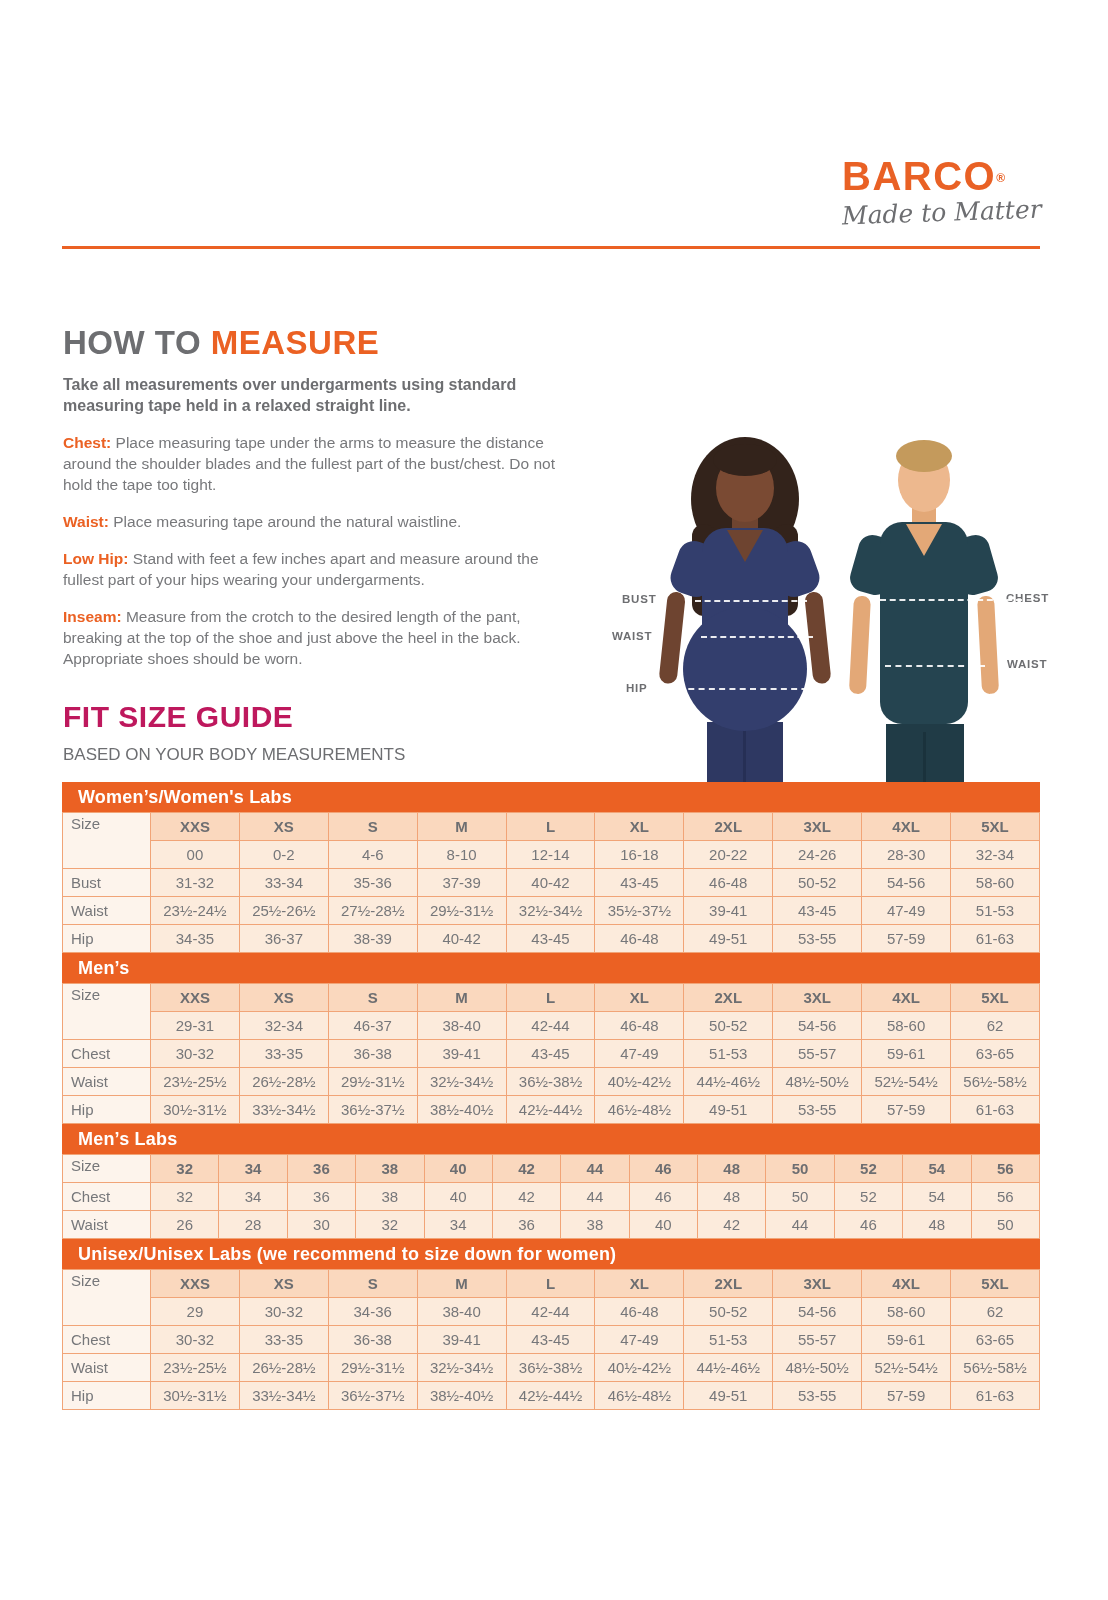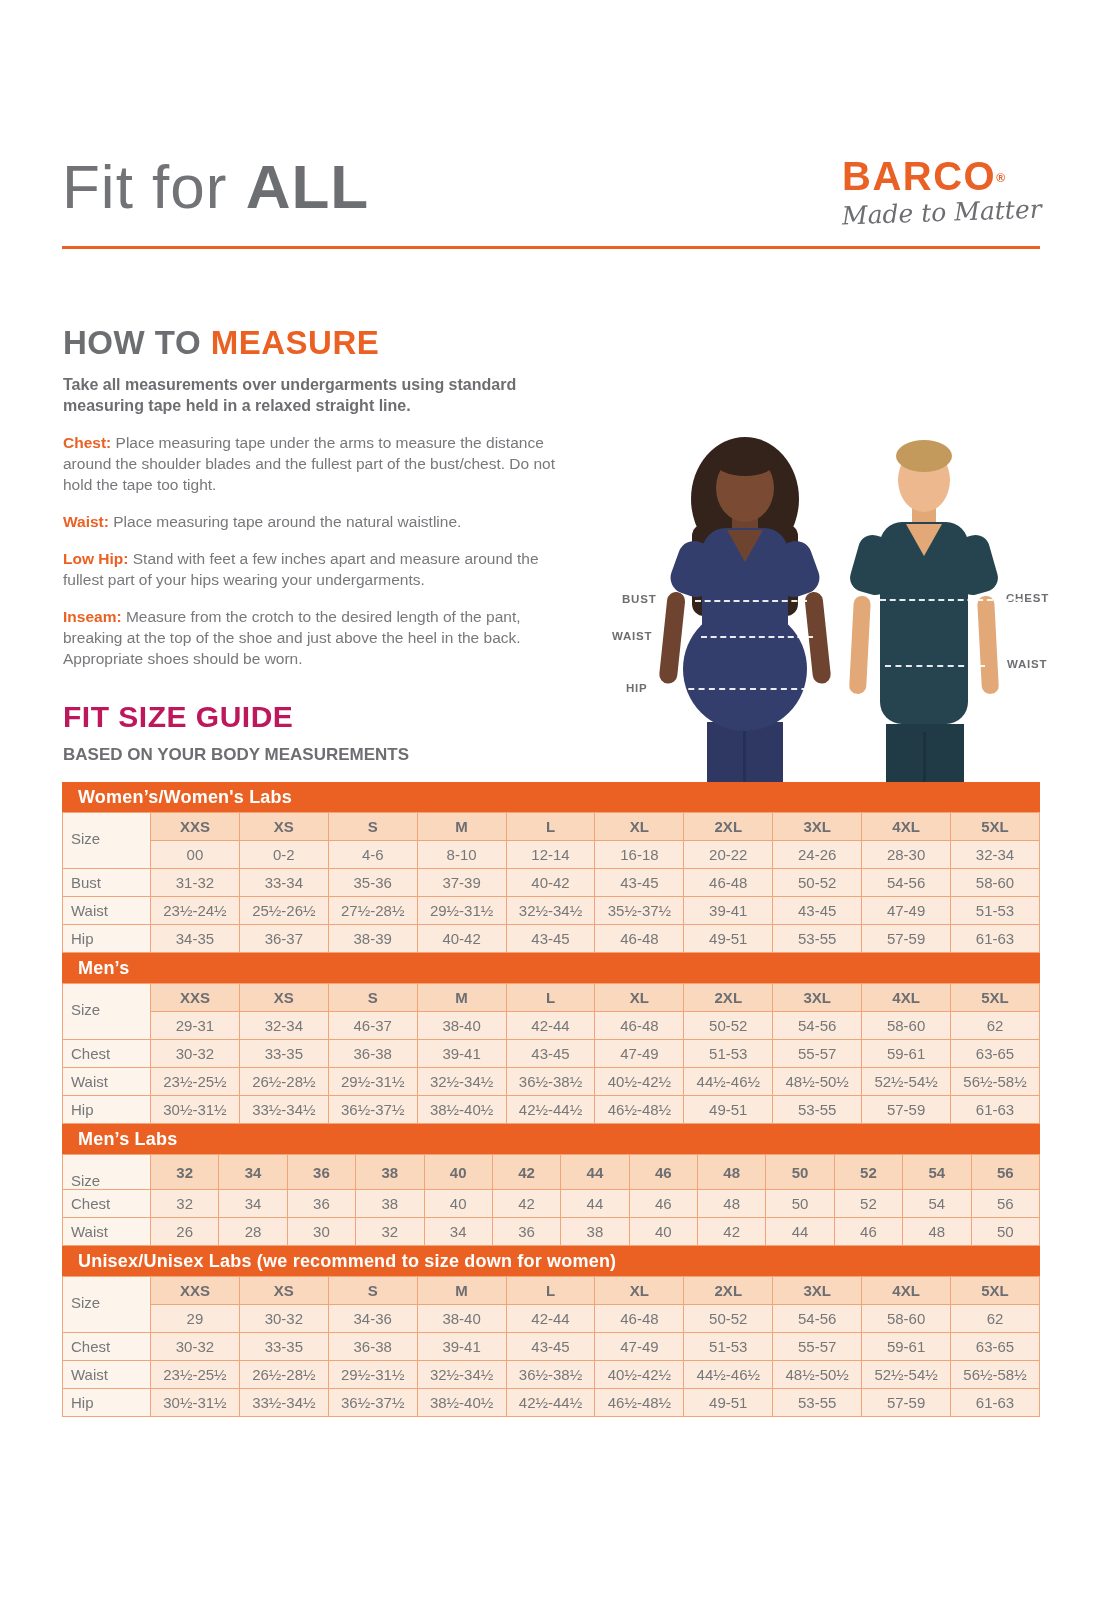--- a/index.html
+++ b/index.html
@@ -25,38 +25,35 @@
   .h2m-item { font-size:15.5px; color:#77787B; line-height:1.35; margin-bottom:13px;margin-top:16px; }
   .h2m-item .lbl { color:#EB6123; font-weight:700; }
 
   
   .models { position:absolute; left:608px; top:424px; width:492px; height:359px; }
   .fig-label { position:absolute; font-size:11.5px; font-weight:700; color:#6D6E71; letter-spacing:.8px; }
   .measure-line { position:absolute; border-top:2px dashed rgba(255,255,255,.9); height:0; }
 
   
   .fsg-heading { position:absolute; left:63px; top:700px; font-size:30px; font-weight:700; color:#be185d; letter-spacing:.5px; }
-  .fsg-sub { position:absolute; left:63px; top:745px; font-size:17px; font-weight:700; color:#6D6E71; }
+  .fsg-sub { position:absolute; left:63px; top:745px; font-size:17px; font-weight:400; color:#6D6E71; }
 
   .tables { position:absolute; left:62px; top:782px; width:978px; }
   .table-banner { height:30px; line-height:30px; background:#EB6123; color:#fff; font-size:18px; font-weight:700; padding-left:16px; letter-spacing:.2px; }
   .tables table { width:100%; border-collapse:collapse; table-layout:fixed; background:#FCEBDC; }
   .tables td { border:1px solid #F1A477; height:28px; text-align:center; font-size:15px; color:#76777A; padding:0 2px; overflow:hidden; white-space:nowrap; }
   .tables td.hdr { background:#FAD8BE; font-weight:700; color:#6D6E71; }
   .tables td.lab { background:#FDF4EC; text-align:left; padding-left:8px; }
-  .tables td.sizehead { vertical-align:top; padding-top:17px;margin-left:46px; }
+  .tables td.sizehead { vertical-align:top; padding-top:2px;margin-left:46px; }
 </style>
 </head>
 <body>
 
 <div class="page">
 
-  <div class="title">
-    <span class="t-reg">Fit for </span><span class="t-bold">ALL</span>
-  </div>
   <div class="brand">
     <div class="brand-name"><span>BARCO</span><span class="brand-reg">®</span></div>
     <div class="brand-tagline">Made to Matter</div>
   </div>
   <div class="divider"></div>
 
   <div class="h2m-heading">
     <span>HOW TO </span><span class="hl">MEASURE</span>
   </div>
   <div class="h2m-body">

